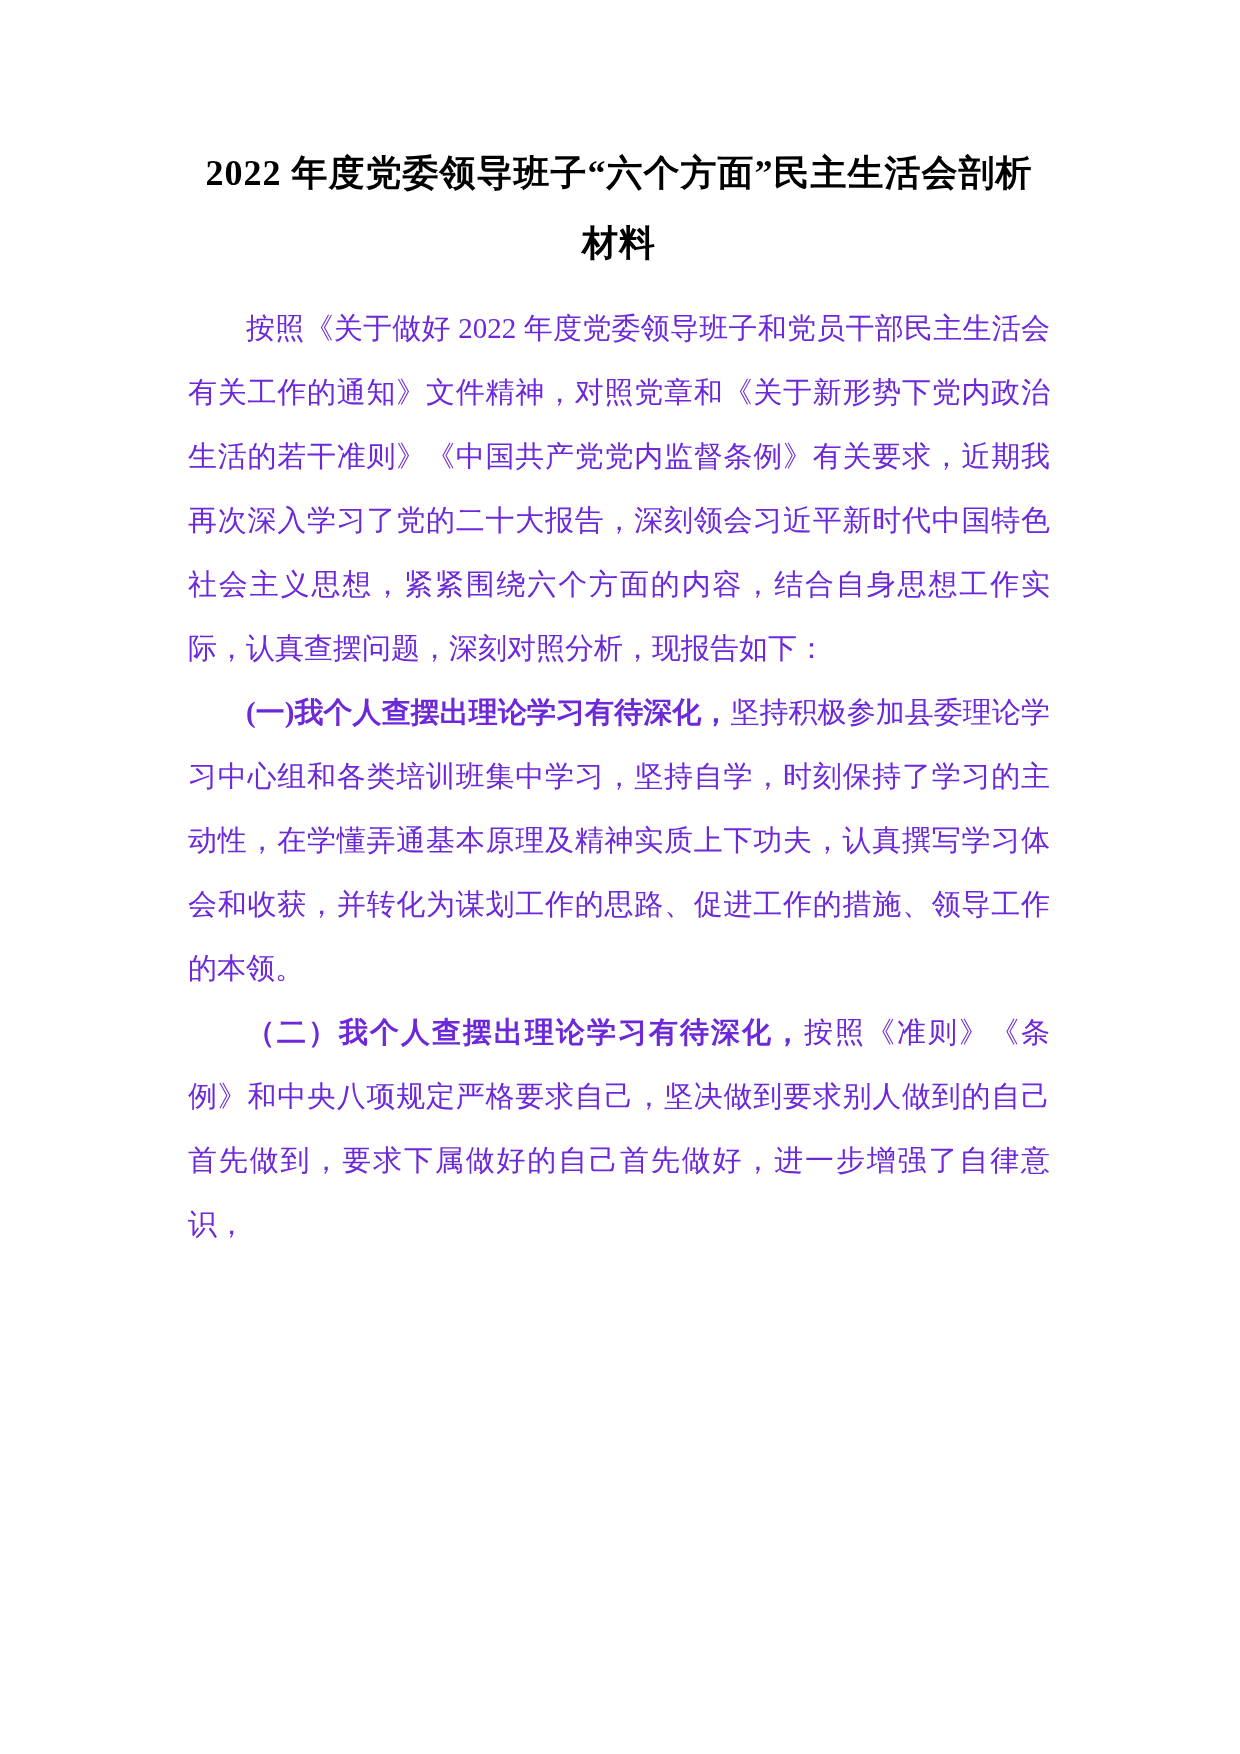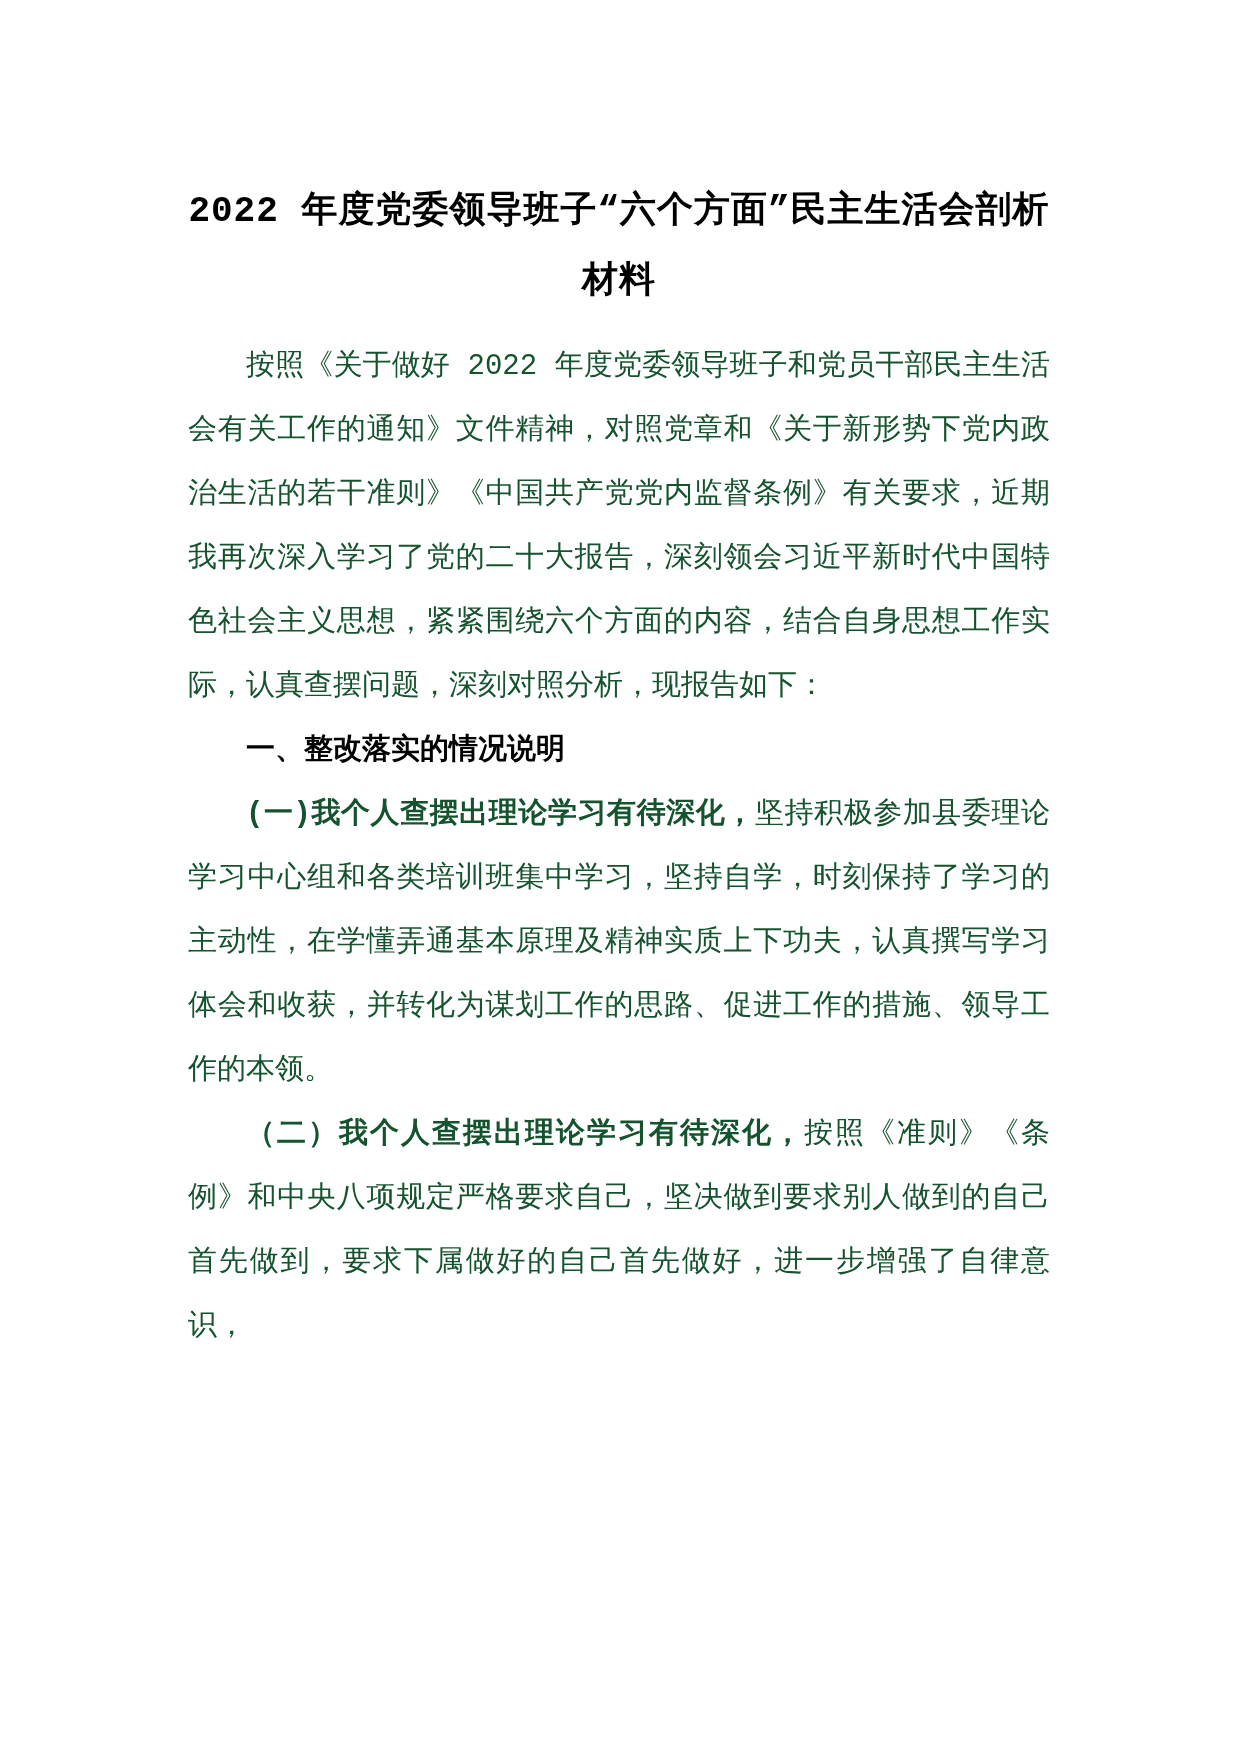--- a/index.html
+++ b/index.html
@@ -7,23 +7,22 @@
     margin: 0;
     padding: 0;
     background: #ffffff;
   }
   .page {
     position: relative;
     width: 1240px;
     height: 1552px;
     background: #ffffff;
     overflow: hidden;
-    font-family: Liberation Mono, monospace;
+    font-family: Liberation Serif, serif;
     color: #000000;
-    margin-top: 39px;
   }
   .content {
     padding: 138px 190px 0 188px; 
   }
   .doc-title {
     font-size: 36px;
     font-weight: 700;
     line-height: 70px;
     text-align: center;
     letter-spacing: 1px;
@@ -31,21 +30,21 @@
     color: #000000;
   }
   .para {
     font-size: 29px;
     font-weight: 400;
     line-height: 64px;
     text-align: justify;
     text-justify: inter-ideograph;
     text-indent: 2em;
     margin: 0;
-    color: #14532d;
+    color: #6d28d9;
     word-break: break-all;
   }
   .section-heading {
     font-size: 29px;
     font-weight: 700;
     line-height: 64px;
     text-indent: 2em;
     margin: 0;
     color: #000000;
   }
@@ -56,21 +55,20 @@
 </head>
 <body>
 
 <div class="page">
   <div class="content">
 
     <h1 class="doc-title">2022 年度党委领导班子“六个方面”民主生活会剖析材料</h1>
 
     <p class="para">按照《关于做好 2022 年度党委领导班子和党员干部民主生活会有关工作的通知》文件精神，对照党章和《关于新形势下党内政治生活的若干准则》《中国共产党党内监督条例》有关要求，近期我再次深入学习了党的二十大报告，深刻领会习近平新时代中国特色社会主义思想，紧紧围绕六个方面的内容，结合自身思想工作实际，认真查摆问题，深刻对照分析，现报告如下：</p>
 
-    <h2 class="section-heading">一、整改落实的情况说明</h2>
 
 
     <p class="para"><span class="lead">(一)我个人查摆出理论学习有待深化，</span><span>坚持积极参加县委理论学习中心组和各类培训班集中学习，坚持自学，时刻保持了学习的主动性，在学懂弄通基本原理及精神实质上下功夫，认真撰写学习体会和收获，并转化为谋划工作的思路、促进工作的措施、领导工作的本领。</span></p>
 
     <p class="para"><span class="lead">（二）我个人查摆出理论学习有待深化，</span><span>按照《准则》《条例》和中央八项规定严格要求自己，坚决做到要求别人做到的自己首先做到，要求下属做好的自己首先做好，进一步增强了自律意识，</span></p>
 
   </div>
 </div>
 
 </body></html>

